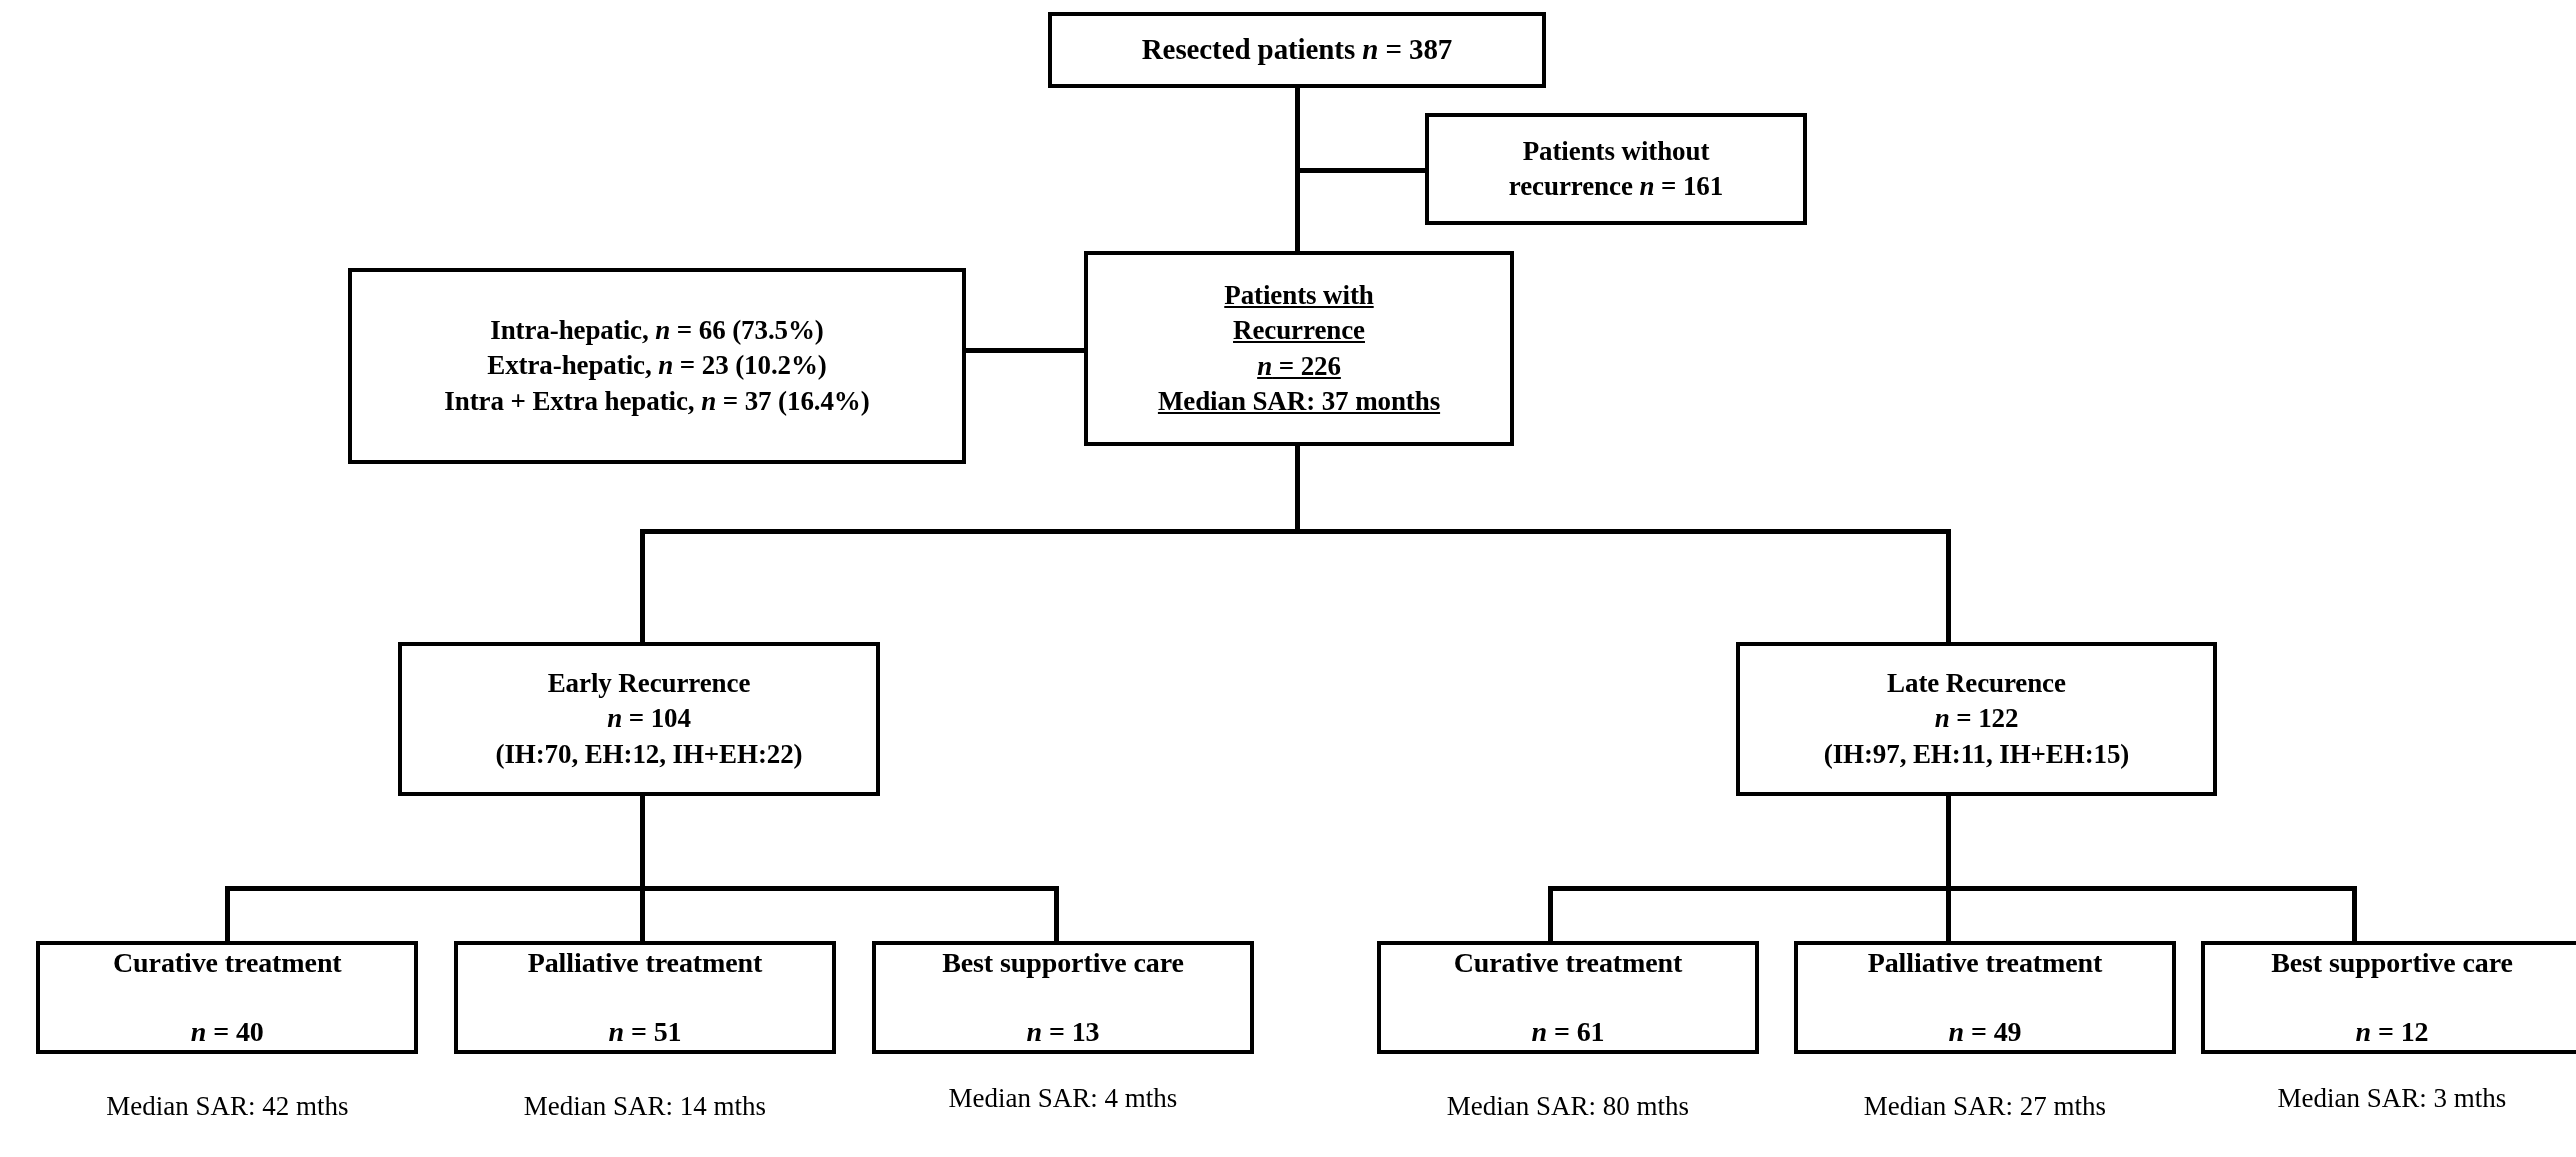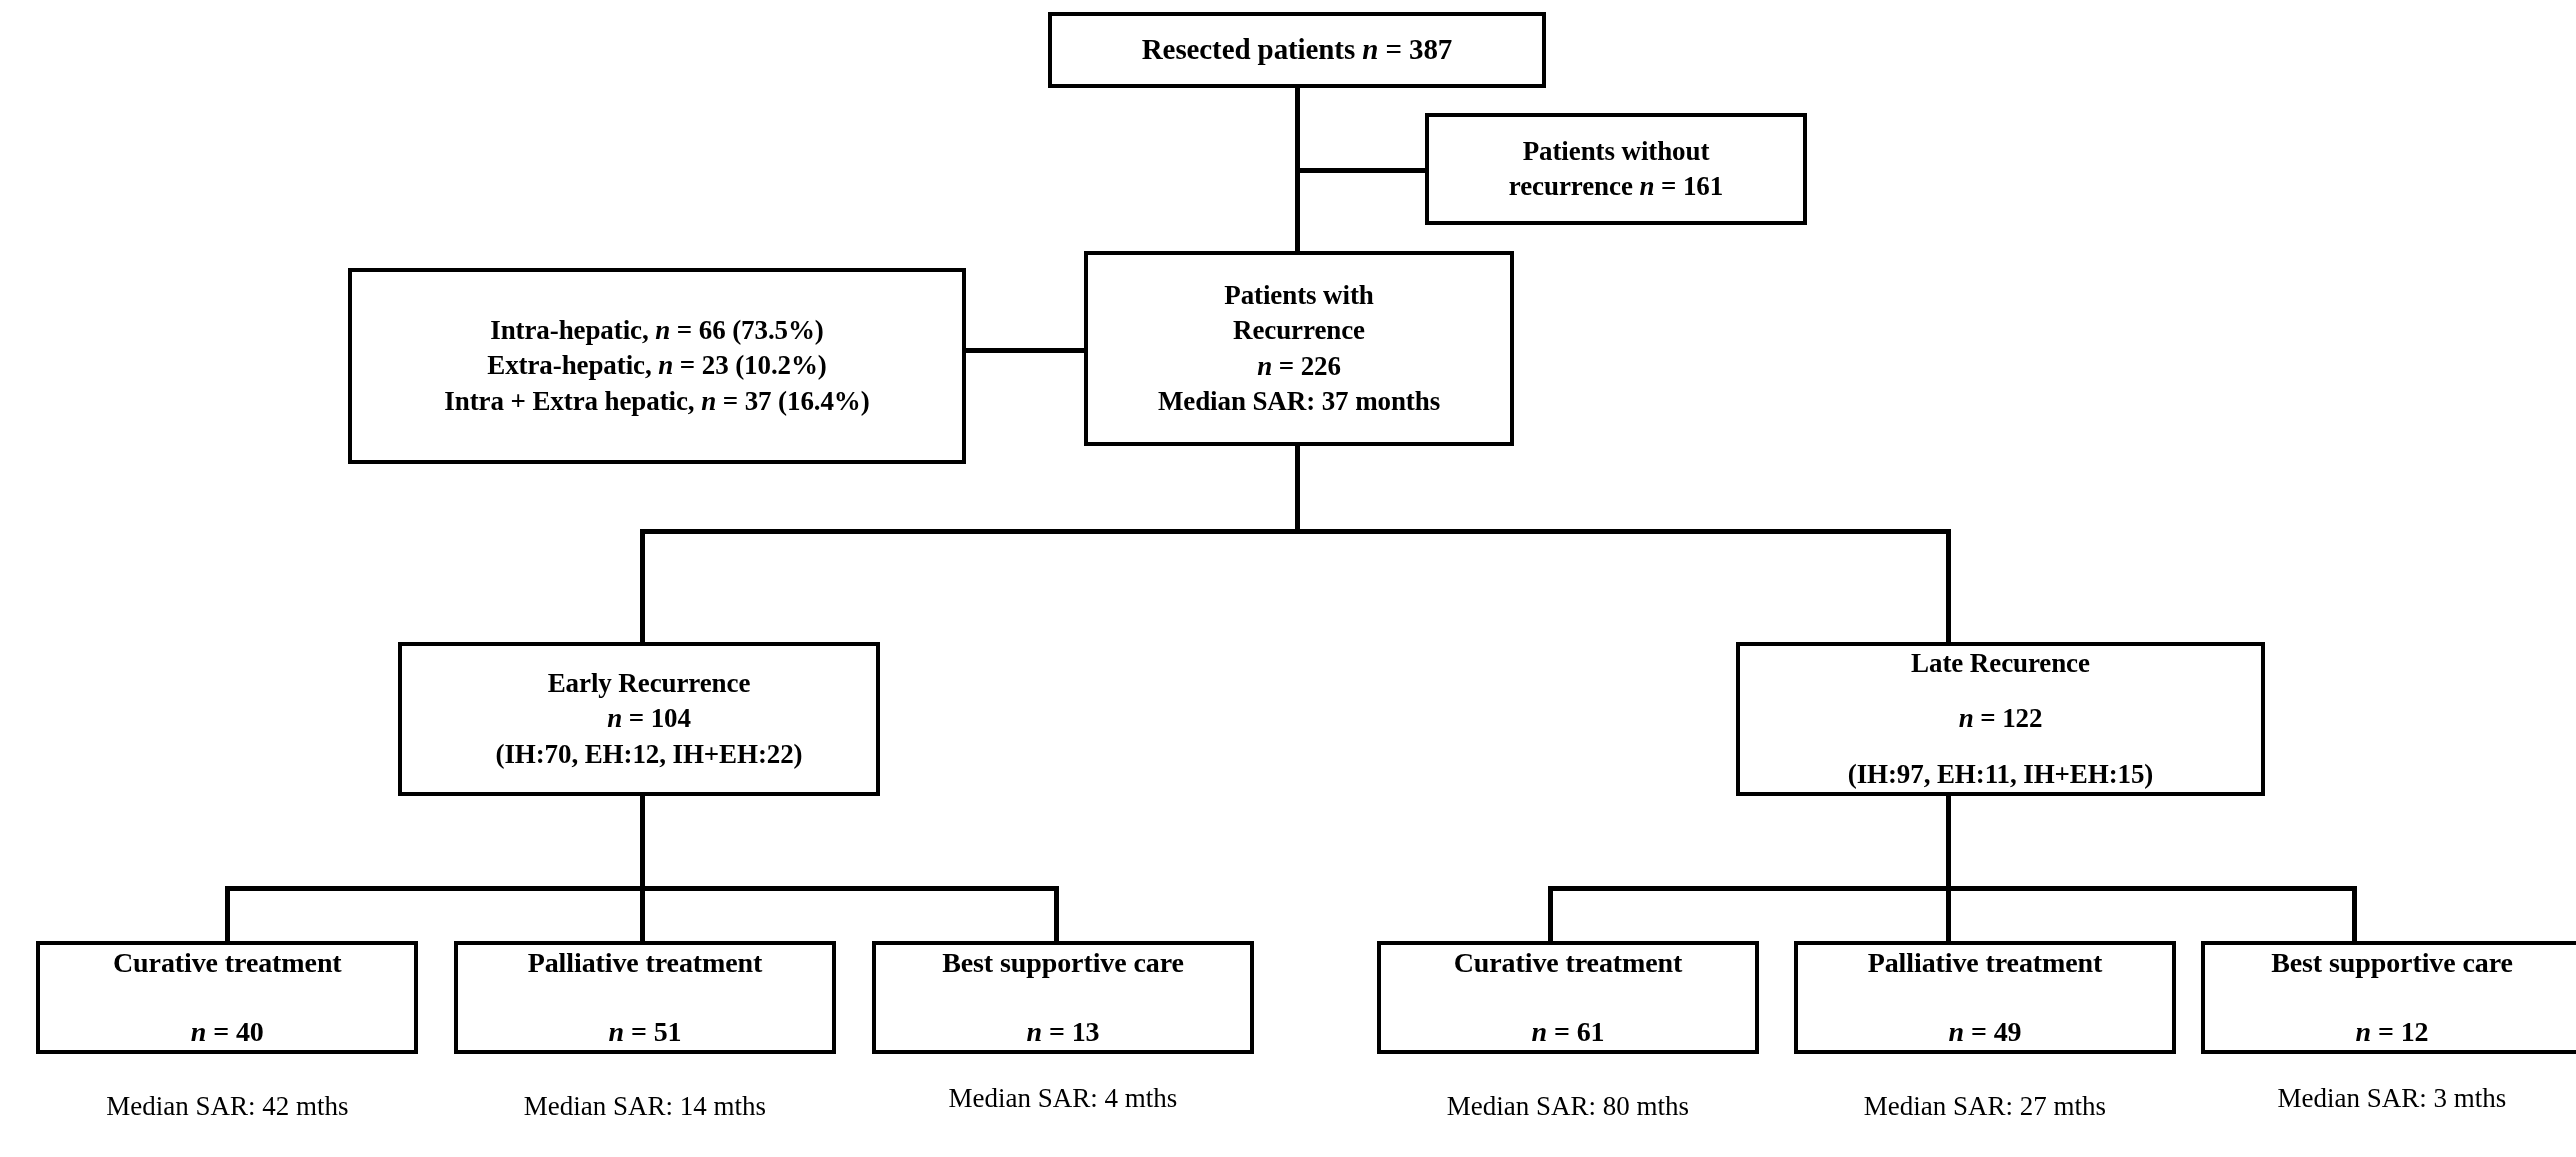--- a/index.html
+++ b/index.html
@@ -92,40 +92,40 @@
 
   <div class="node t-42" style="left:1024px; top:12.3px; width:498px; height:76px;">
     <span class="ln">Resected patients <i>n</i> = 387</span>
   </div>
 
   <div class="node t-40" style="left:1401px; top:113px; width:382px; height:112px;">
     <span class="ln">Patients without</span>
     <span class="ln">recurrence <i>n</i> = 161</span>
   </div>
 
-  <div class="node t-40" style="left:1060px; top:251px; width:430px; height:195px;">
+  <div class="node t-40" style="left:1060px; top:251px; width:430px; height:195px;text-decoration:underline;">
     <span class="ln">Patients with</span>
     <span class="ln">Recurrence</span>
     <span class="ln"><i>n</i> = 226</span>
     <span class="ln">Median SAR: 37 months</span>
   </div>
 
   <div class="node t-40" style="left:324px; top:268px; width:618px; height:196px;">
     <span class="ln">Intra-hepatic, <i>n</i> = 66 (73.5%)</span>
     <span class="ln">Extra-hepatic, <i>n</i> = 23 (10.2%)</span>
     <span class="ln">Intra + Extra hepatic, <i>n</i> = 37 (16.4%)</span>
   </div>
 
   <div class="node t-40" style="left:374px; top:642px; width:482px; height:154px;padding-left:20px;">
     <span class="ln">Early Recurrence</span>
     <span class="ln"><i>n</i> = 104</span>
     <span class="ln">(IH:70, EH:12, IH+EH:22)</span>
   </div>
 
-  <div class="node t-40" style="left:1712px; top:642px; width:529px; height:154px;justify-content:space-between;">
+  <div class="node t-40" style="left:1712px; top:642px; width:481px; height:154px;">
     <span class="ln">Late Recurence</span>
     <span class="ln"><i>n</i> = 122</span>
     <span class="ln">(IH:97, EH:11, IH+EH:15)</span>
   </div>
 
   <div class="node t-38" style="left:12.3px; top:941px; width:382px; height:113px;">
     <span class="ln">Curative treatment</span>
     <span class="ln"><i>n</i> = 40</span>
   </div>
   <div class="caption" style="left:12.3px; top:1092px; width:382px;">Median SAR: 42 mths</div>

